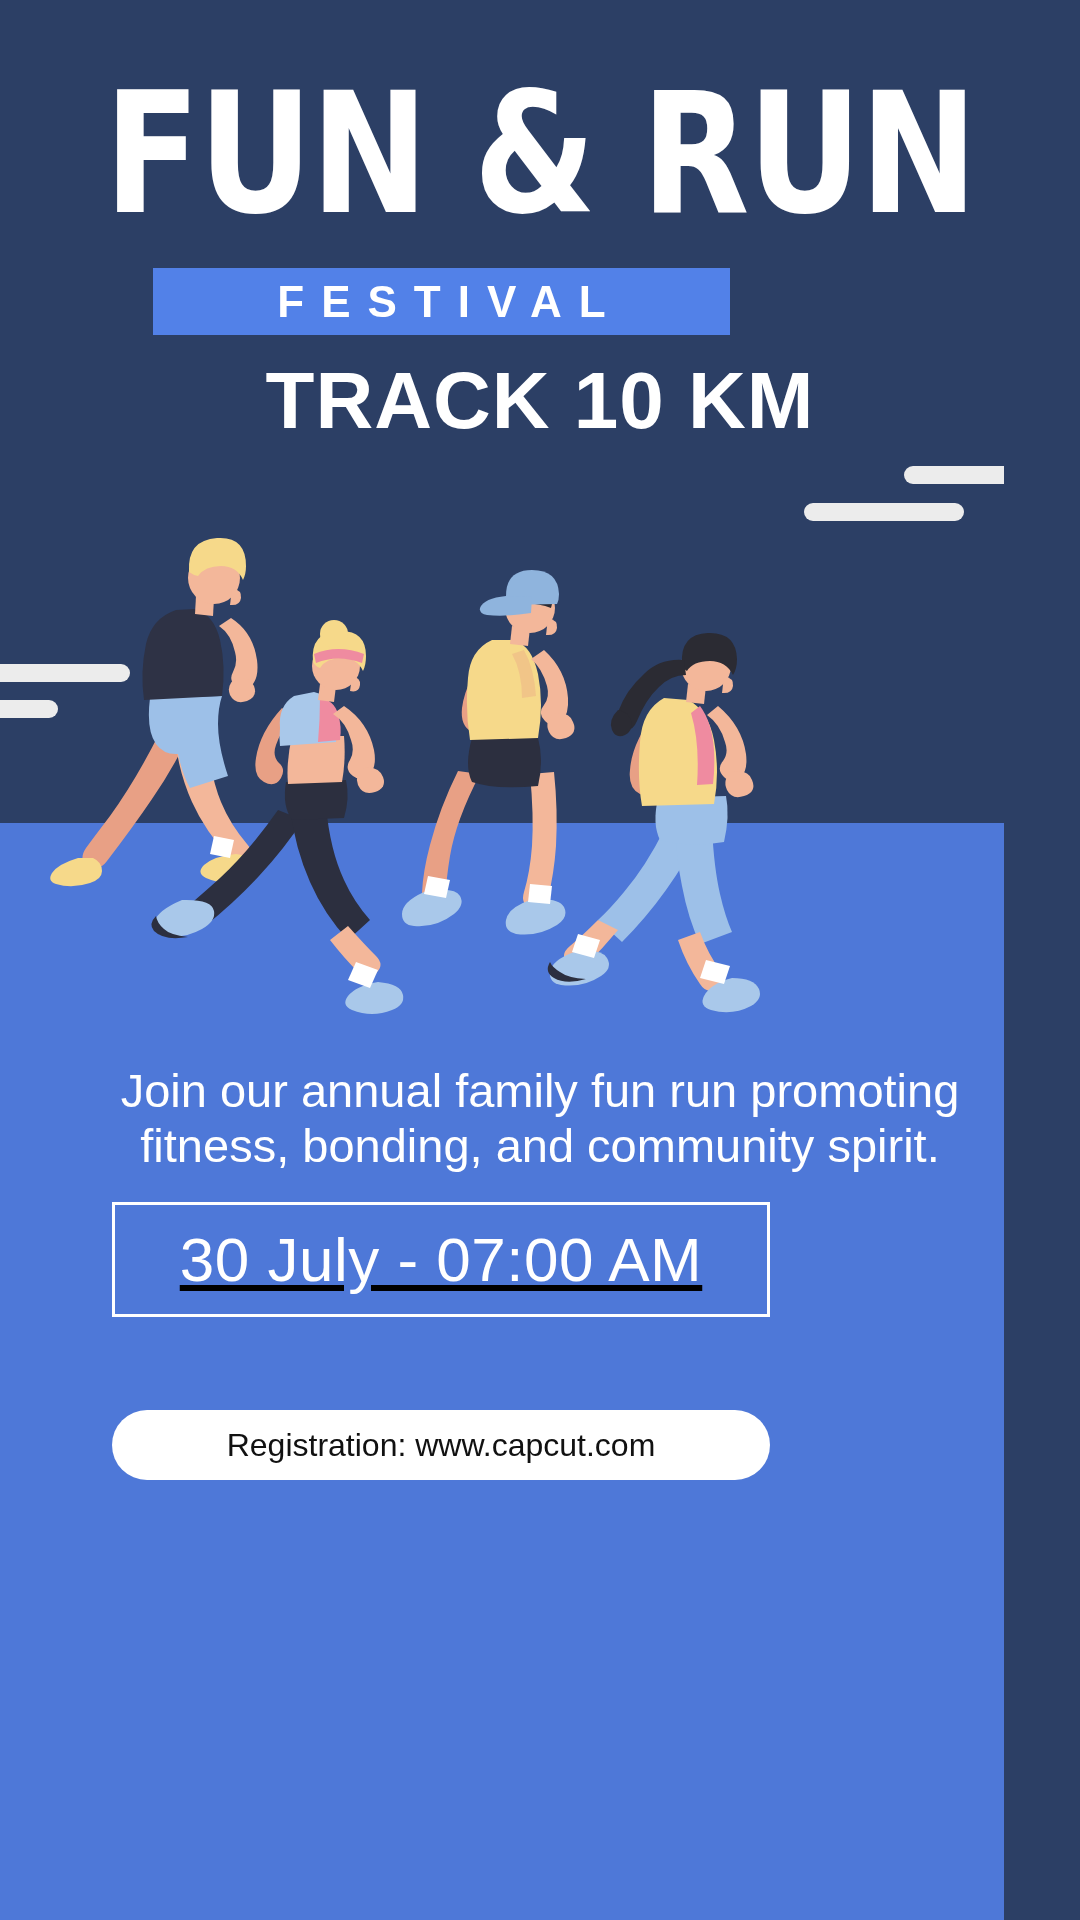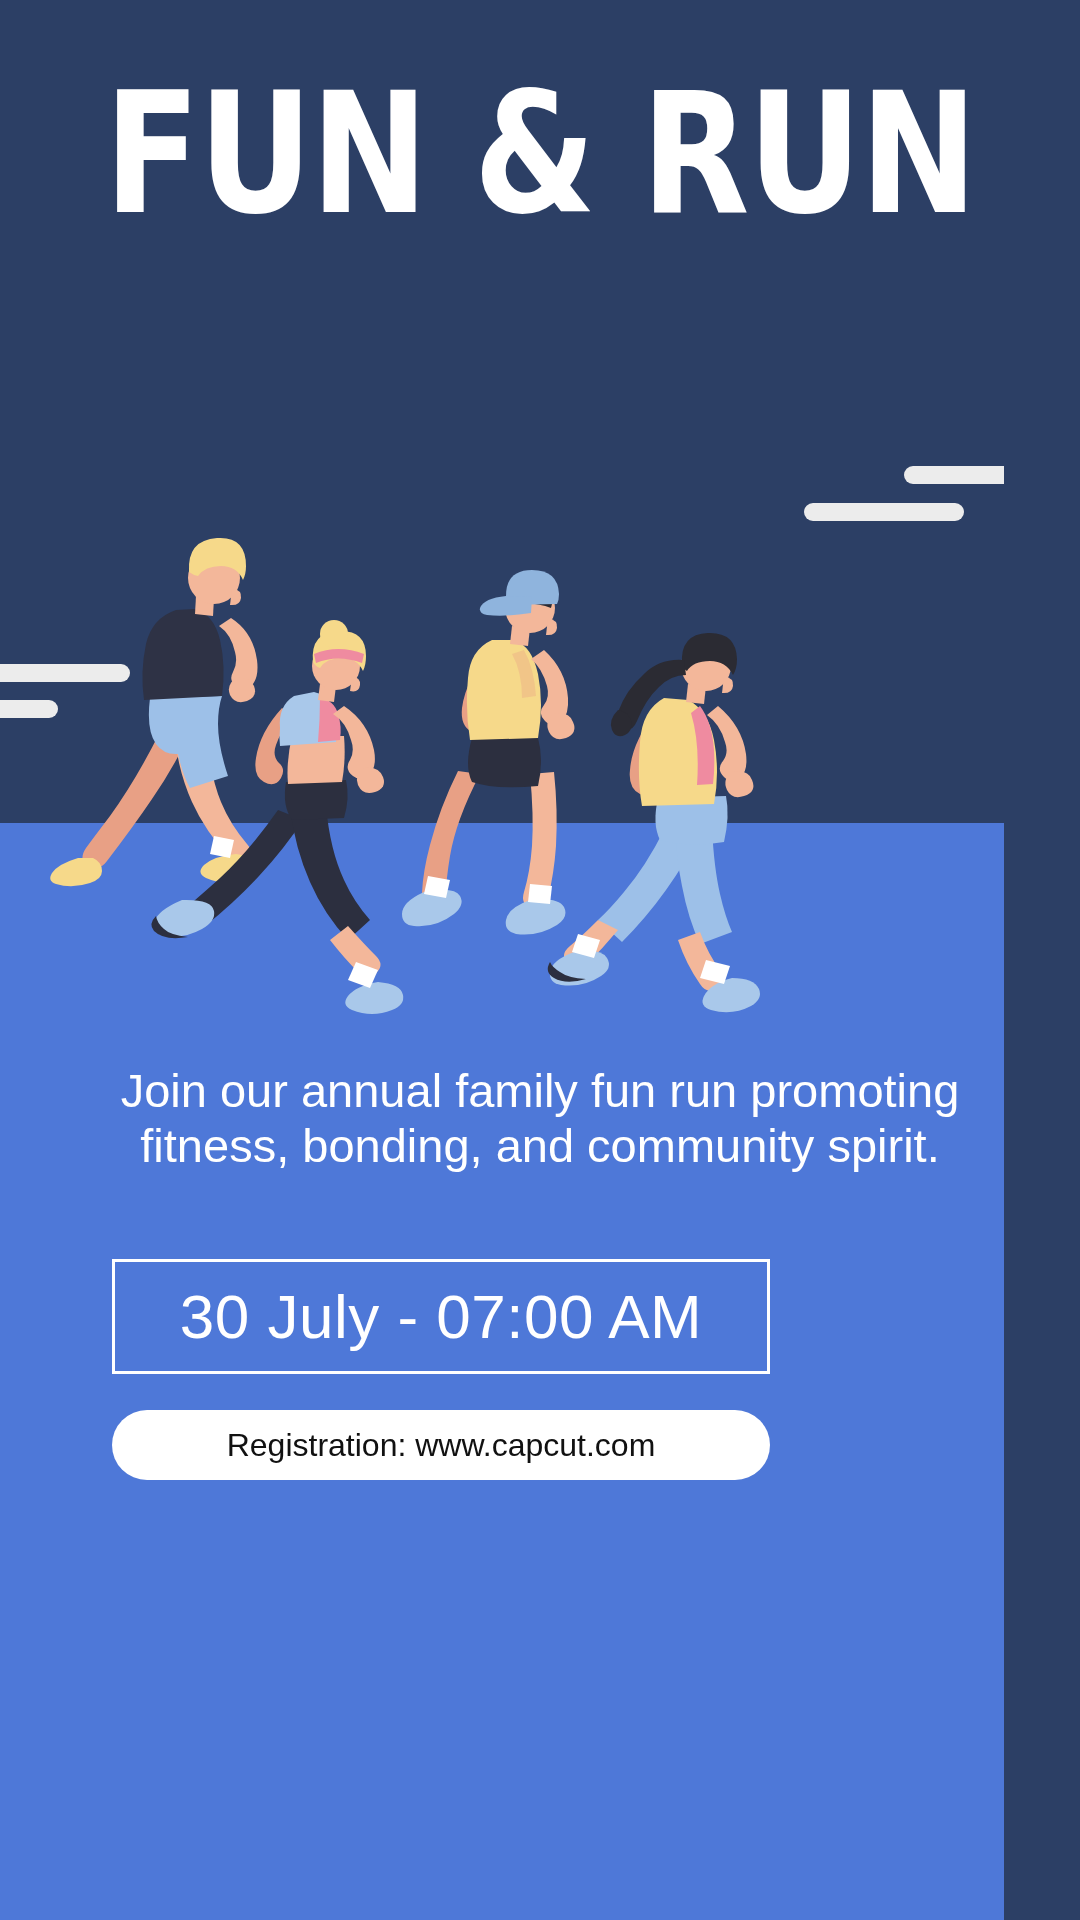--- a/index.html
+++ b/index.html
@@ -76,24 +76,24 @@
   .desc {
     position:absolute; left:70px; top:1047px; width:940px;
     text-align:center;
     color:#ffffff;
     font-size:47px;
     line-height:55px;
     font-weight:400;
     margin-top:16px;
   }
   .date-box {
-    position:absolute; left:112px; top:1259px;
+    position:absolute; left:112px; top:1202px;
     width:658px; height:115px;
     border:3px solid #ffffff;
-    display:flex; align-items:center; justify-content:center;
+    display:flex; align-items:center; justify-content:center;text-decoration:underline;
   }
   .date-box span {
     color:#ffffff;
     font-size:62px;
     font-weight:400;
     line-height:1;
     letter-spacing:0.5px;
   }
   .reg-pill {
     position:absolute; left:112px; top:1410px;
@@ -117,21 +117,25 @@
   <div class="bg-top"></div>
   <div class="bg-bottom"></div>
 
   <div class="speedline sl-r1"></div>
   <div class="speedline sl-r2"></div>
   <div class="speedline sl-l1"></div>
   <div class="speedline sl-l2"></div>
 
   <div class="title">FUN &amp; RUN</div>
 
-
+  <div class="festival-bar">
+    <span>FESTIVAL</span>
+  </div>
+
+  <div class="track">TRACK 10 KM</div>
 
   <div class="runners">
     <svg viewBox="0 0 1080 560" width="1080" height="560" xmlns="http://www.w3.org/2000/svg">
       <defs>
         <style>
           .skin{fill:#f3b79a}
           .skinD{fill:#e8a085}
           .hairY{fill:#f6d98a}
           .hairD{fill:#2b2b33}
           .darkTop{fill:#2e3245}

